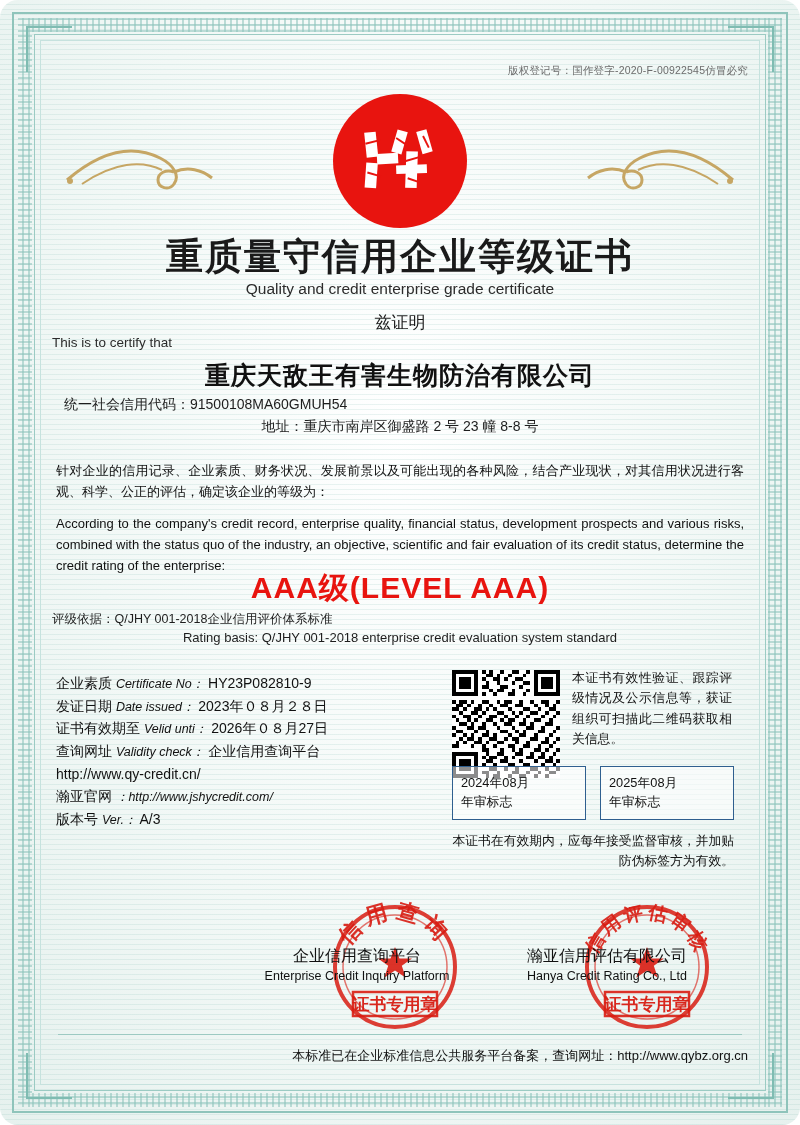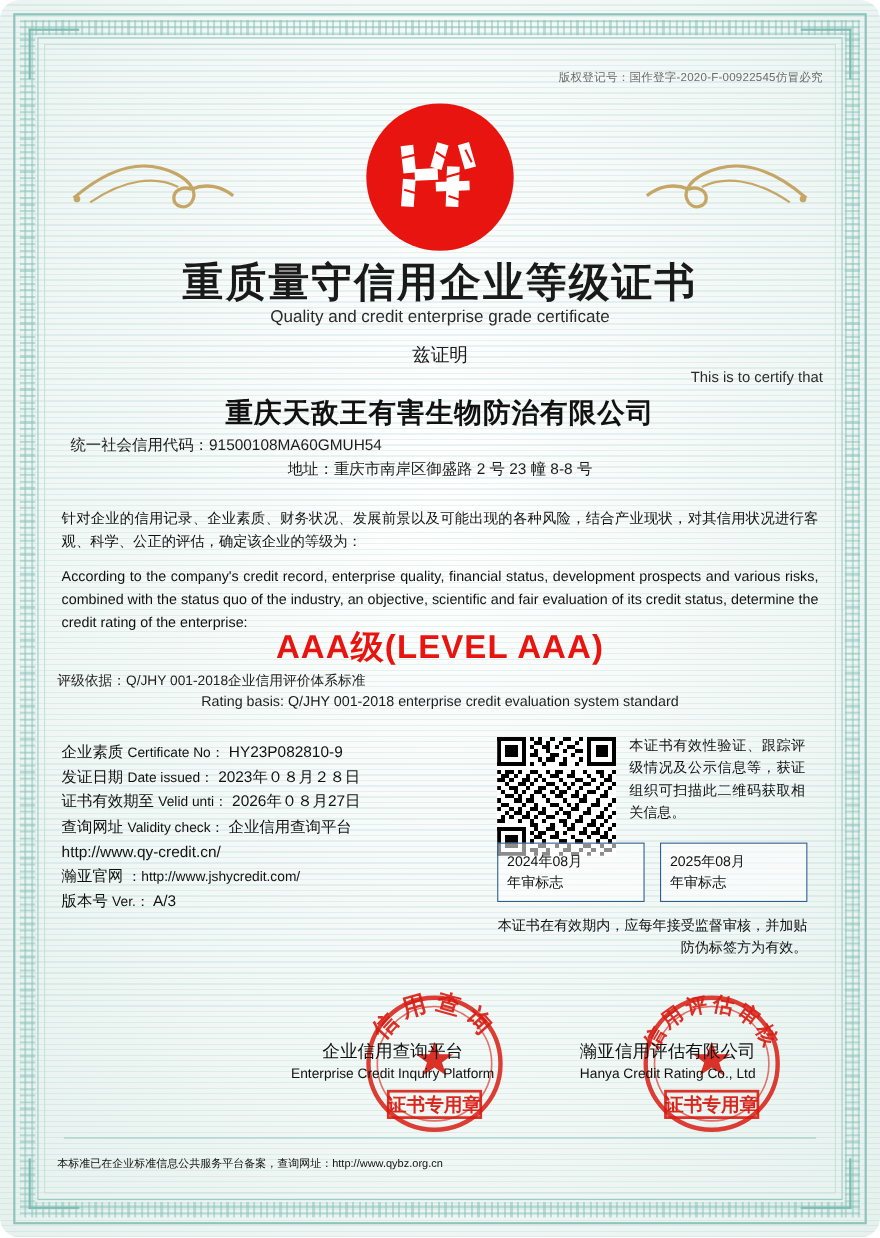--- a/index.html
+++ b/index.html
@@ -119,21 +119,21 @@
   .certify-zh {
     position: absolute;
     top: 265px; left: 0; right: 0;
     text-align: center;
     font-size: 17px;
     color: #1a1a1a;
   }
   .certify-en {
     position: absolute;
     top: 289px; left: 0; right: 0;
-    text-align: right;
+    text-align: left;
     font-size: 13.5px;
     color: #2b2b2b;
   }
   .company {
     position: absolute;
     top: 313px; left: 0; right: 0;
     text-align: center;
     font-size: 25px;
     font-weight: bold;
     letter-spacing: 1px;
@@ -199,21 +199,21 @@
   .details {
     position: absolute;
     top: 626px; left: 4px;
     width: 360px;
     font-size: 14px;
     color: #111;
     line-height: 1.62;
   }
   .details .row { white-space: nowrap; }
   .details .lab-zh { }
-  .details .lab-en { font-size: 12.5px; }
+  .details .lab-en { font-size: 12.5px; font-style: italic; }
   .details .val { }
 
   
   .qr {
     position: absolute;
     top: 624px; left: 400px;
     width: 108px; height: 108px;
     background: #fff;
   }
   .qr svg { display: block; }
@@ -271,22 +271,22 @@
     color: #111;
   }
   .org .zh { font-size: 16px; }
   .org .en { font-size: 12.5px; margin-top: 2px; }
   .org.left { left: 190px; width: 230px; }
   .org.right { left: 440px; width: 230px; }
 
   .bottom-note {
     position: absolute;
     bottom: 14px; left: 0; right: 0;
-    text-align: left;
-    font-size: 10px;
+    text-align: right;
+    font-size: 13px;
     color: #111;
   }
   .divider {
     position: absolute;
     left: 6px; right: 6px; bottom: 44px;
     border-top: 1px solid #9ccac2;
   }
 </style>
 </head>
 <body>

